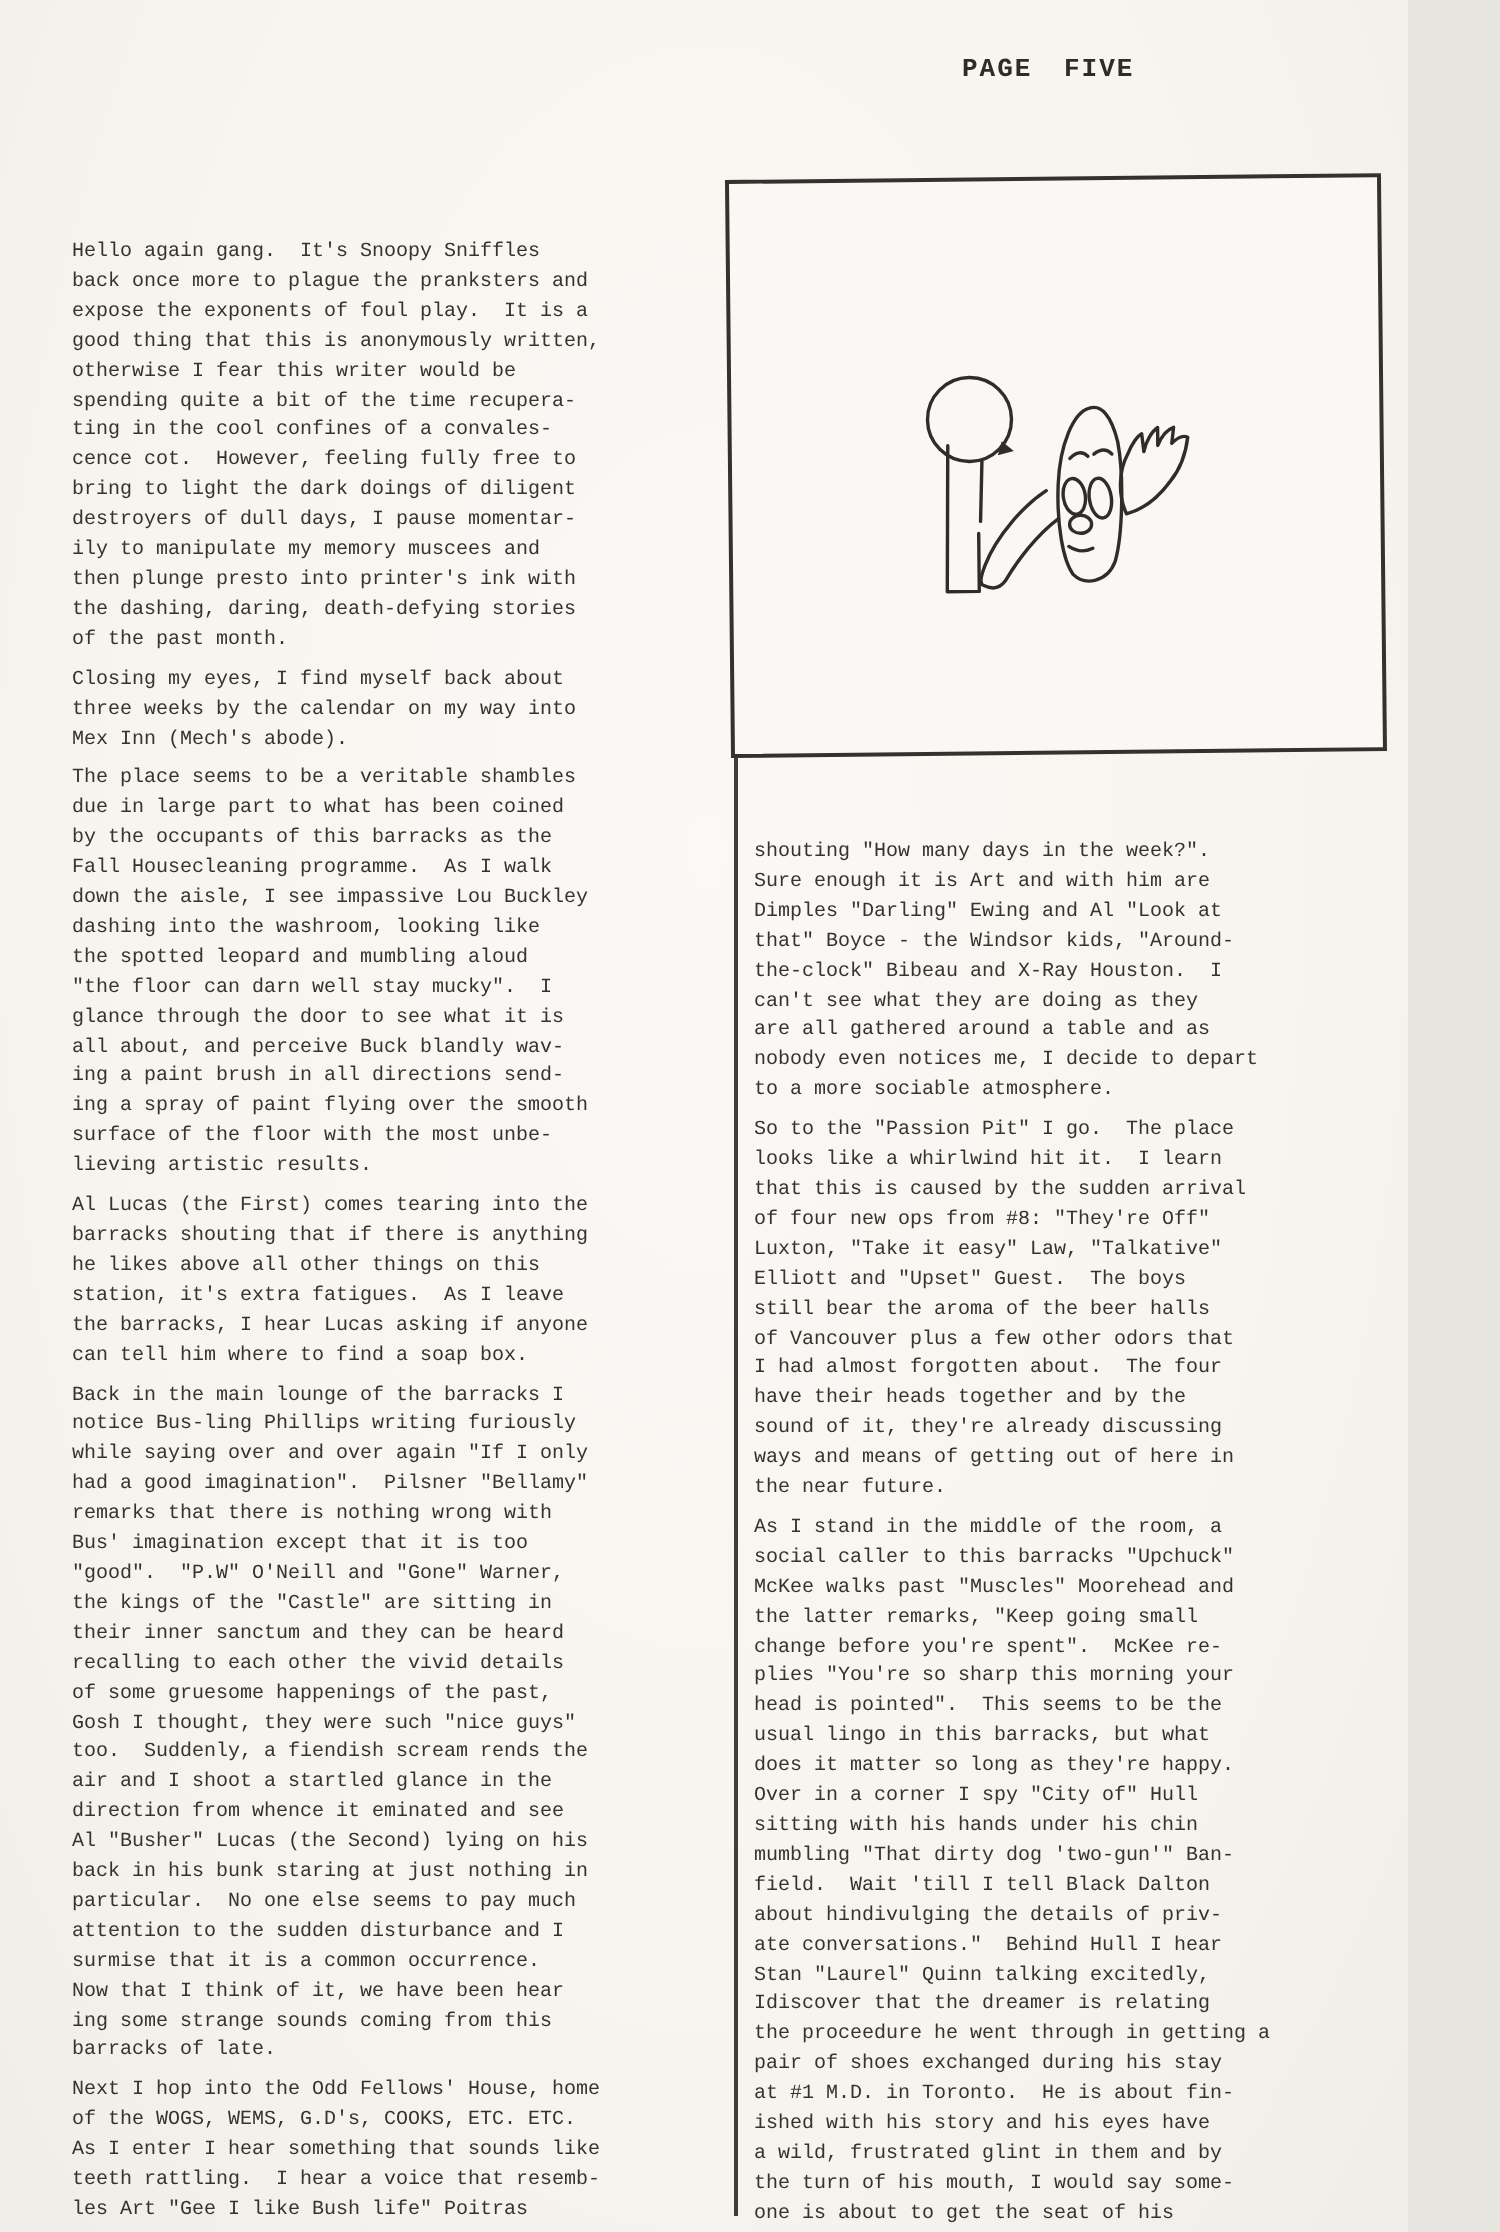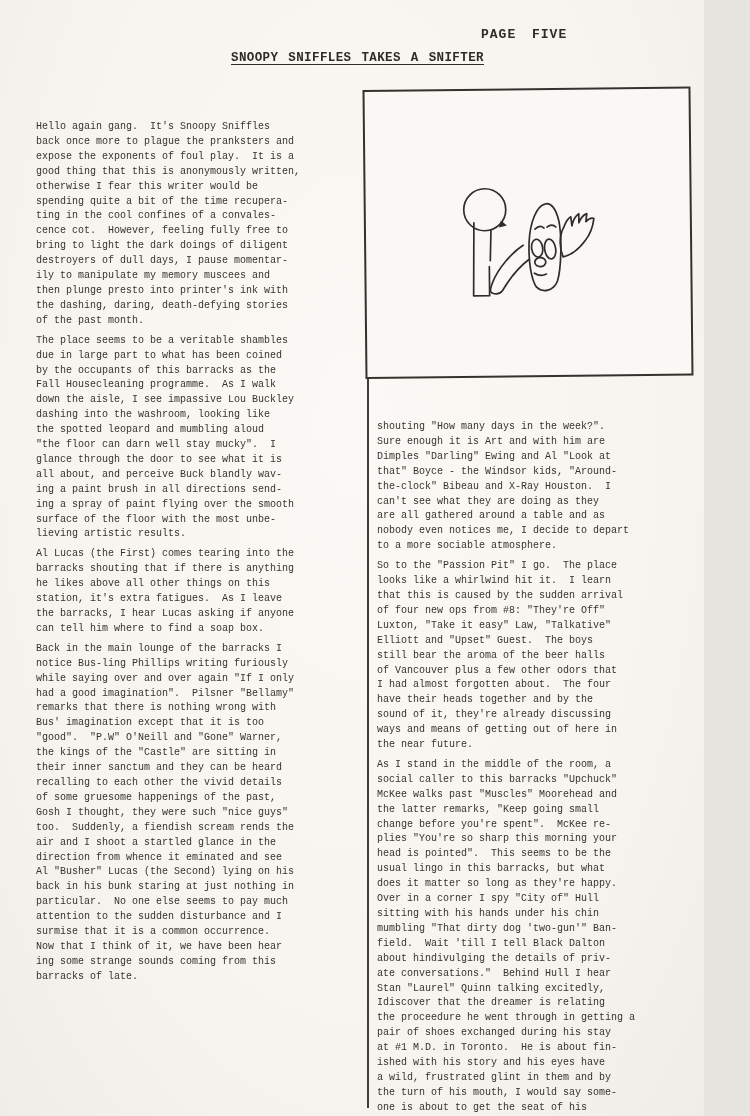--- a/index.html
+++ b/index.html
@@ -42,21 +42,20 @@
   }
   .illustration-box svg{display:block;}
 </style>
 </head>
 <body>
 
 <div class="page">
 
   <div class="page-label">PAGE FIVE</div>
 
-  <div class="title">SNOOPY SNIFFLES TAKES A SNIFTER</div>
 
   <div class="divider"></div>
 
   <div class="illustration-box">
     <svg viewBox="0 0 324 285" width="324" height="285">
       <g fill="none" stroke="#2f2d2a" stroke-width="1.7" stroke-linecap="round" stroke-linejoin="round">
         <circle cx="119" cy="119" r="21"></circle>
         <path d="M135 130 l6 5 l-8 2 z" fill="#2f2d2a" stroke="none"></path>
         <path d="M108 132 L107 205 L123 205 L123 176 M125 140 L124 170"></path>
         <path d="M179 114 C171 116 164 132 163 152 C162 172 165 190 170 197 C176 203 187 201 191 191 C195 178 196 148 193 131 C190 118 185 112 179 114 Z"></path>
@@ -77,21 +76,23 @@
 good thing that this is anonymously written,
 otherwise I fear this writer would be
 spending quite a bit of the time recupera-
 ting in the cool confines of a convales-
 cence cot.  However, feeling fully free to
 bring to light the dark doings of diligent
 destroyers of dull days, I pause momentar-
 ily to manipulate my memory muscees and
 then plunge presto into printer's ink with
 the dashing, daring, death-defying stories
-of the past month.</div><div class="para">The place seems to be a veritable shambles
+of the past month.</div><div class="para">Closing my eyes, I find myself back about
+three weeks by the calendar on my way into
+Mex Inn (Mech's abode).</div><div class="para">The place seems to be a veritable shambles
 due in large part to what has been coined
 by the occupants of this barracks as the
 Fall Housecleaning programme.  As I walk
 down the aisle, I see impassive Lou Buckley
 dashing into the washroom, looking like
 the spotted leopard and mumbling aloud
 "the floor can darn well stay mucky".  I
 glance through the door to see what it is
 all about, and perceive Buck blandly wav-
 ing a paint brush in all directions send-
@@ -117,21 +118,25 @@
 too.  Suddenly, a fiendish scream rends the
 air and I shoot a startled glance in the
 direction from whence it eminated and see
 Al "Busher" Lucas (the Second) lying on his
 back in his bunk staring at just nothing in
 particular.  No one else seems to pay much
 attention to the sudden disturbance and I
 surmise that it is a common occurrence.
 Now that I think of it, we have been hear
 ing some strange sounds coming from this
-barracks of late.</div></div>
+barracks of late.</div><div class="para">Next I hop into the Odd Fellows' House, home
+of the WOGS, WEMS, G.D's, COOKS, ETC. ETC.
+As I enter I hear something that sounds like
+teeth rattling.  I hear a voice that resemb-
+les Art "Gee I like Bush life" Poitras</div></div>
 
   <div class="col col-right"><div class="para">shouting "How many days in the week?".
 Sure enough it is Art and with him are
 Dimples "Darling" Ewing and Al "Look at
 that" Boyce - the Windsor kids, "Around-
 the-clock" Bibeau and X-Ray Houston.  I
 can't see what they are doing as they
 are all gathered around a table and as
 nobody even notices me, I decide to depart
 to a more sociable atmosphere.</div><div class="para">So to the "Passion Pit" I go.  The place

